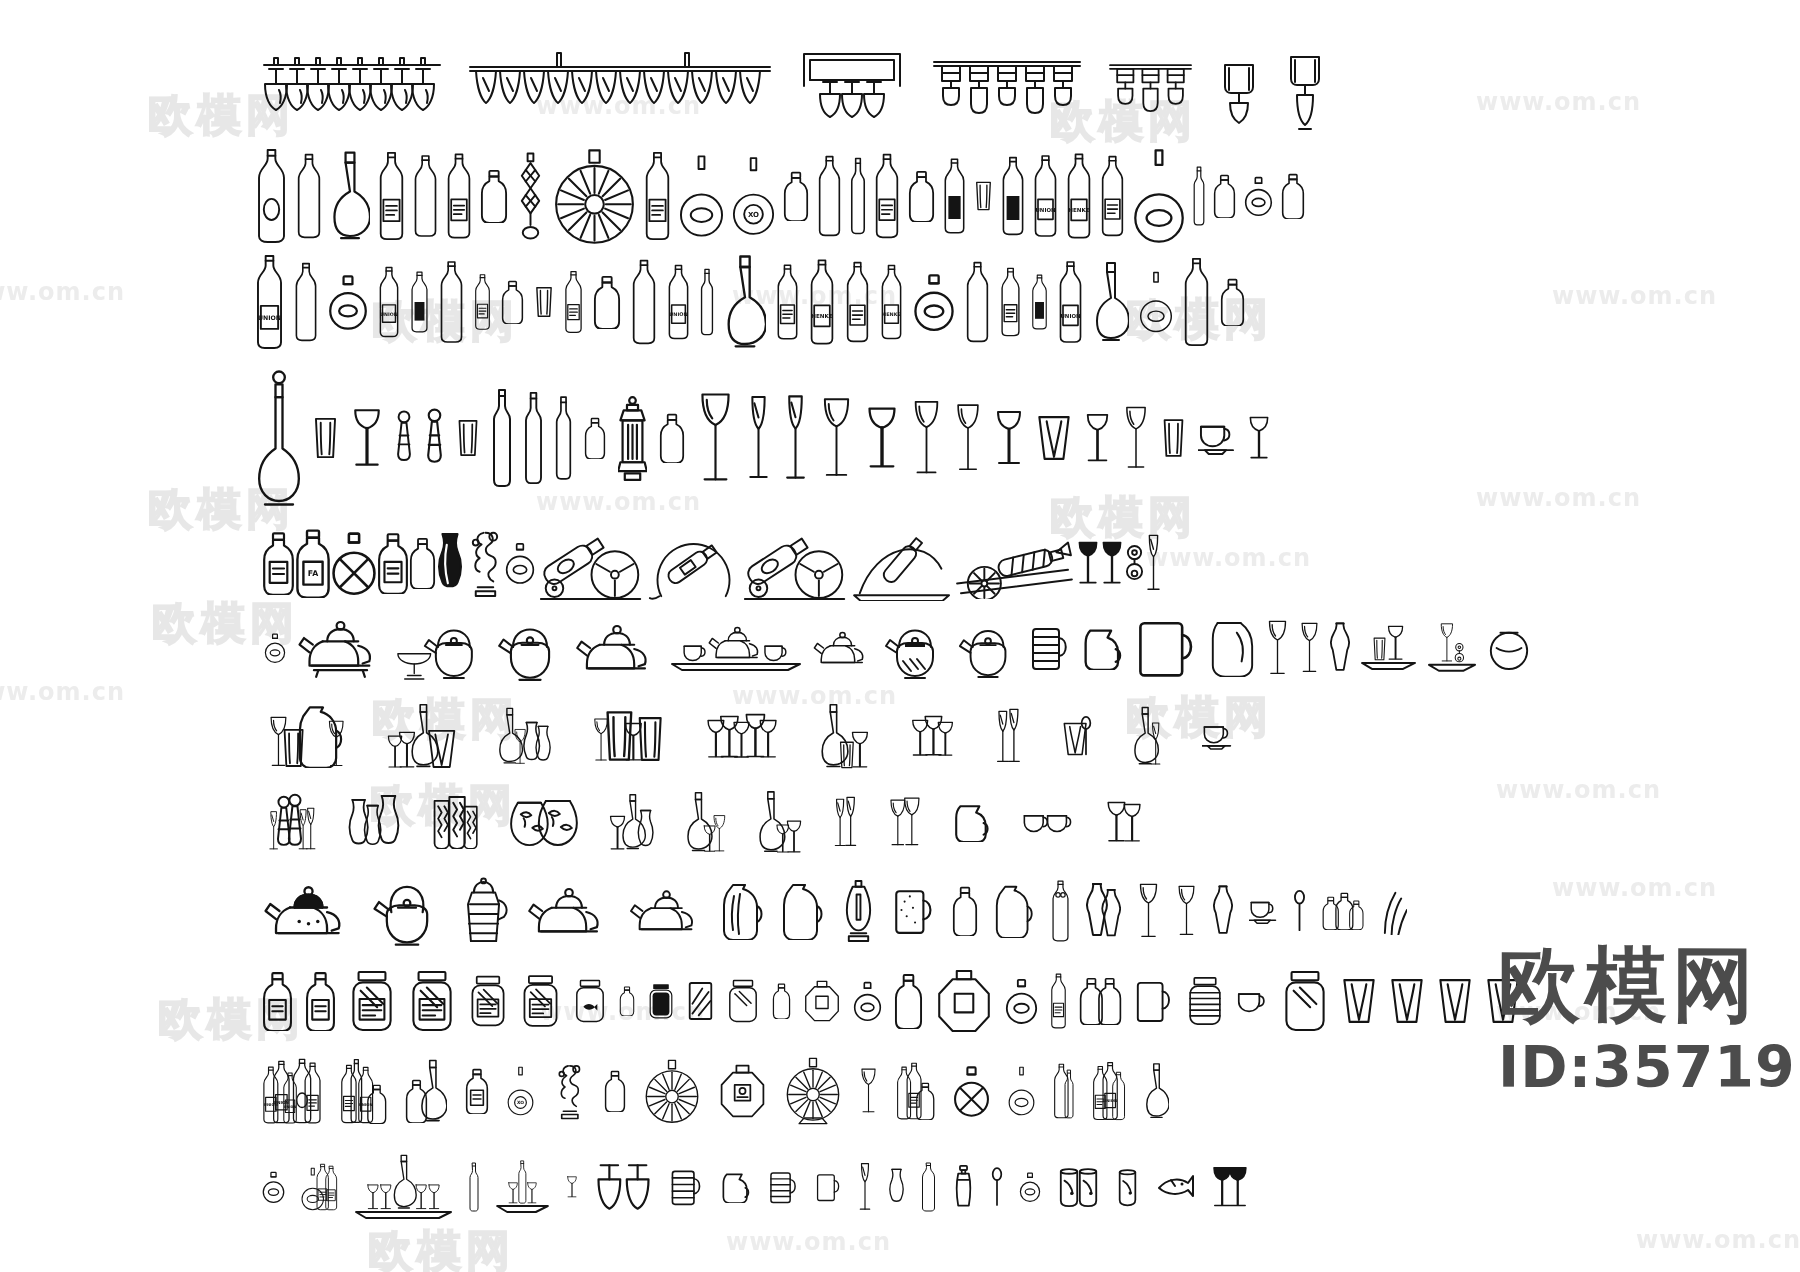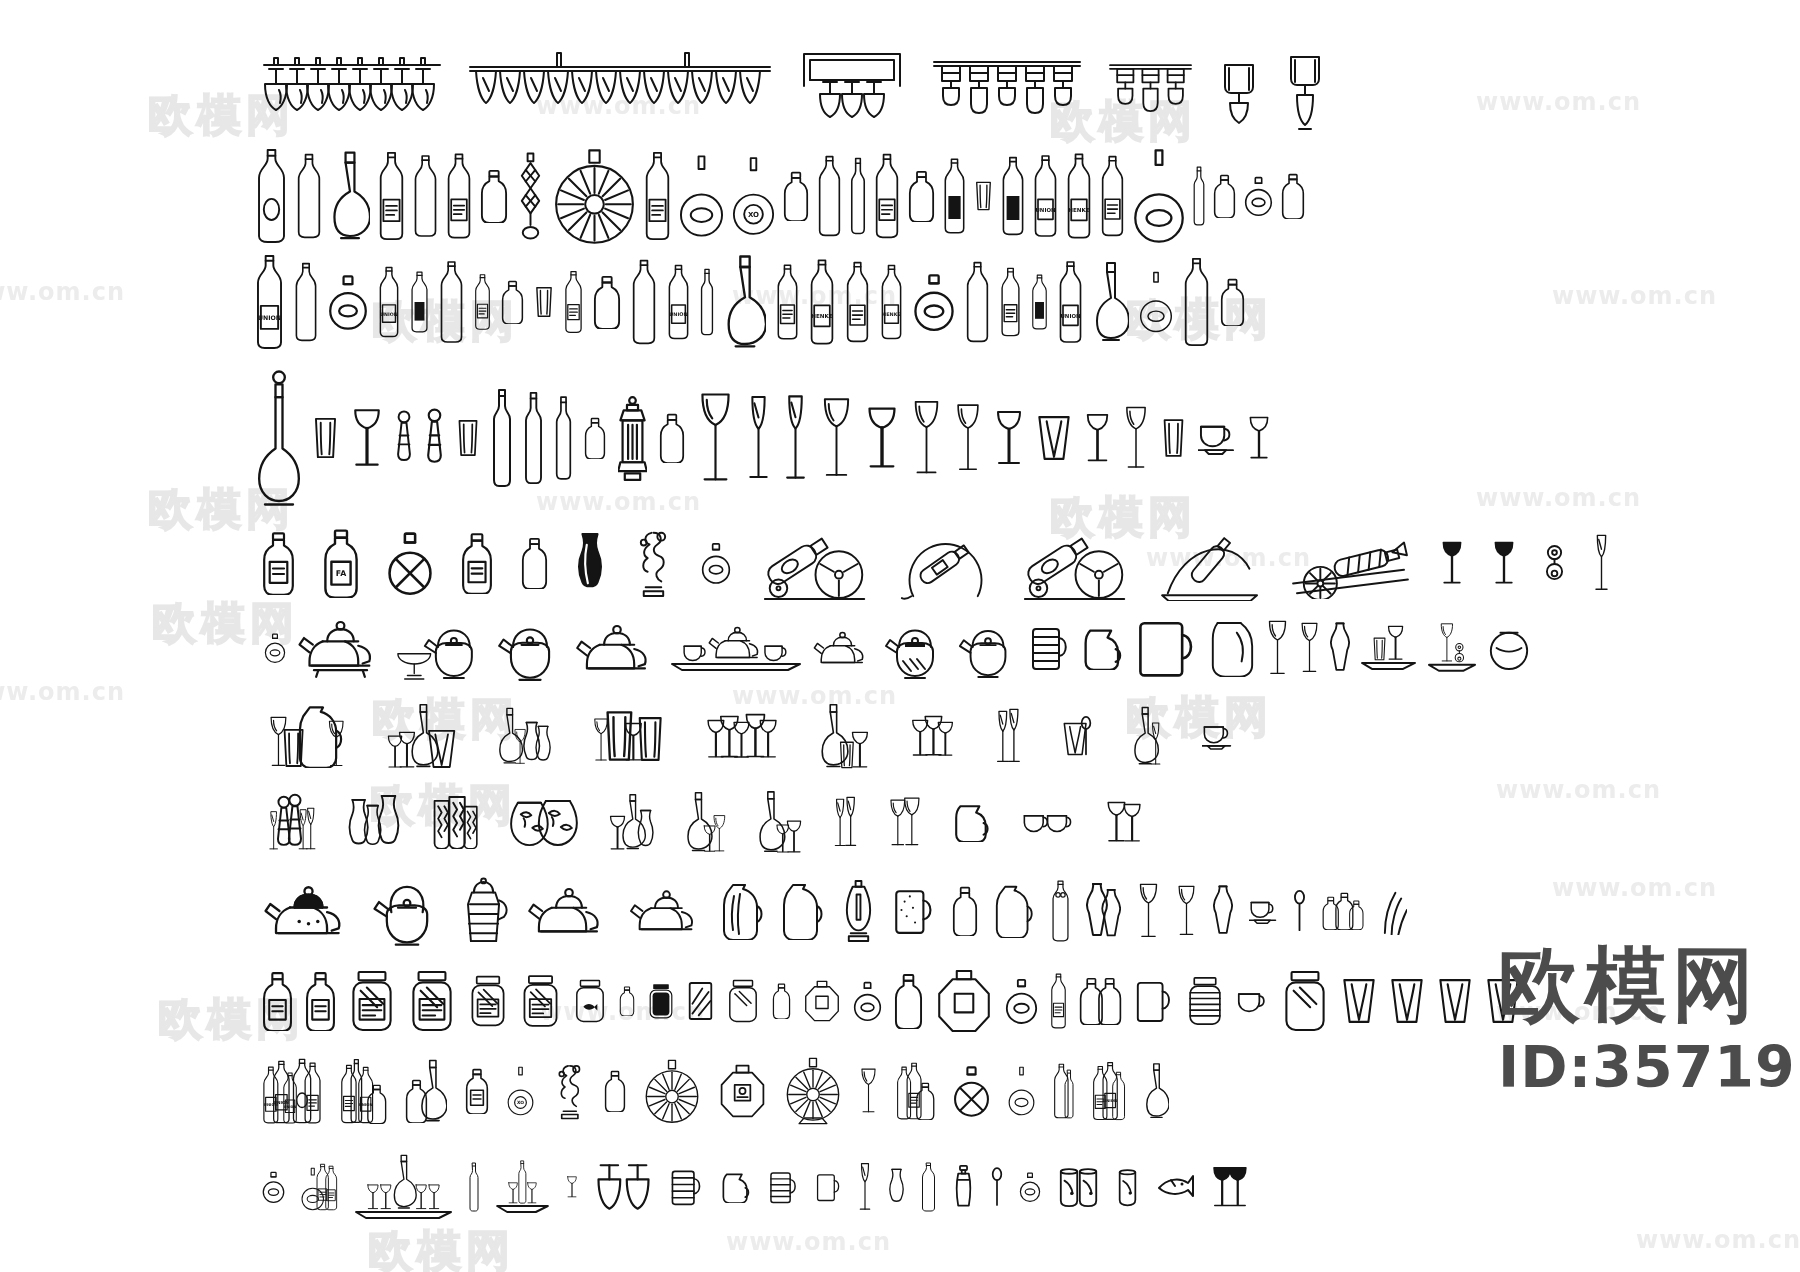--- a/index.html
+++ b/index.html
@@ -672,21 +672,21 @@
           <line x1="3" y1="6" x2="27" y2="6"></line>
           <line x1="0" y1="30" x2="36" y2="30"></line>
           <path d="M7 30h22l-4 4H11z"></path>
         </svg>
         <svg viewBox="0 0 30.0 56" width="24" height="44" class="glyph">
           <path d="M4 2h22c0 9-4 15-11 17-7-2-11-8-11-17z"></path>
           <line x1="15" y1="19" x2="15" y2="52" stroke-width="3"></line>
           <line x1="5" y1="53" x2="25" y2="53"></line>
         </svg>
       </div>
-      <div class="row" style="top: 524px; left: 262px; height: 78px; gap: 28px;">
+      <div class="row" style="top: 524px; left: 262px; height: 78px; gap: 0;">
         <svg viewBox="0 0 30.0 58" width="33" height="64" class="glyph">
           <rect x="10" y="2" width="10" height="6" rx="1"></rect>
           <path d="M10 8h10v5c6 3 8 7 8 13v24c0 5-3 8-8 8H10c-5 0-8-3-8-8V26c0-6 2-10 8-13z"></path>
           <rect x="7" y="28" width="16" height="19" rx="0"></rect>
           <line x1="10" y1="34" x2="20" y2="34"></line>
           <line x1="10" y1="39" x2="20" y2="39"></line>
         </svg>
         <svg viewBox="0 0 30.0 58" width="36" height="70" class="glyph">
           <rect x="10" y="2" width="10" height="6" rx="1"></rect>
           <path d="M10 8h10v5c6 3 8 7 8 13v24c0 5-3 8-8 8H10c-5 0-8-3-8-8V26c0-6 2-10 8-13z"></path>

